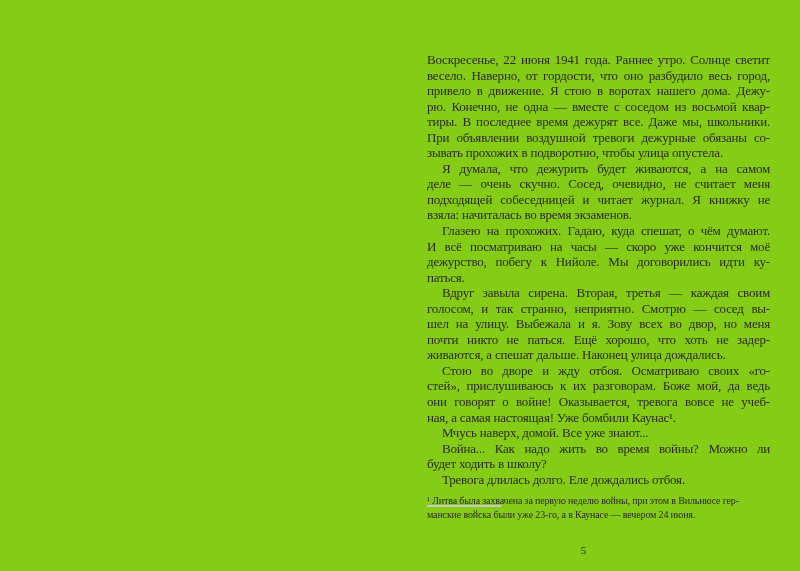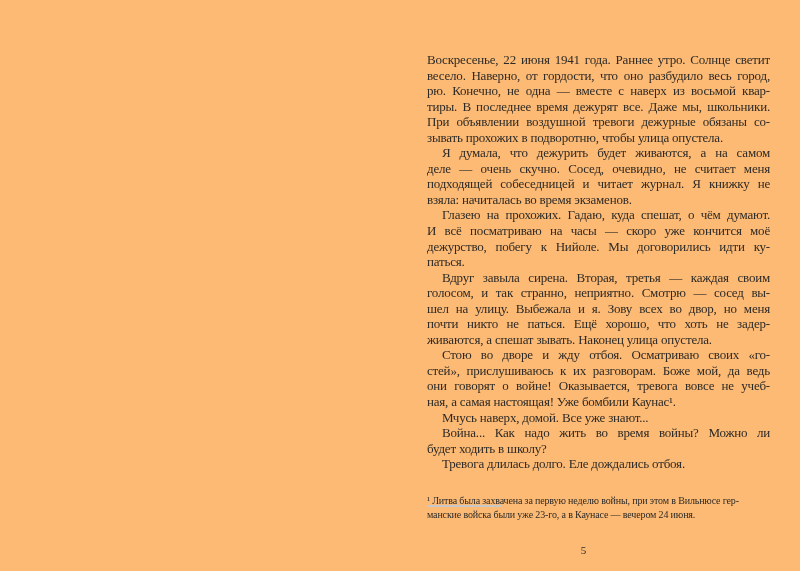--- a/index.html
+++ b/index.html
@@ -12,21 +12,21 @@
     height: 571px;
     position: relative;
     font-family: "Liberation Serif", "DejaVu Serif", serif;
     overflow: hidden;
   }
   .book-page {
     position: absolute;
     left: 0; top: 0;
     width: 800px;
     height: 571px;
-    background: #fdba74;
+    background: #84cc16;
   }
   .text-column {
     position: absolute;
     left: 427px;
     top: 52px;
     width: 343px;
     color: #2d2a26;
     font-size: 13px;
     line-height: 15.55px;
     letter-spacing: -0.2px;
@@ -80,37 +80,38 @@
 </style>
 </head>
 <body>
 
 <div class="book-page">
 
   <main class="text-column">
 
   <div class="line">Воскресенье, 22 июня 1941 года. Раннее утро. Солнце светит</div>
       <div class="line">весело. Наверно, от гордости, что оно разбудило весь город,</div>
-      <div class="line">рю. Конечно, не одна — вместе с наверх из восьмой квар-</div>
+      <div class="line">привело в движение. Я стою в воротах нашего дома. Дежу-</div>
+      <div class="line">рю. Конечно, не одна — вместе с соседом из восьмой квар-</div>
       <div class="line">тиры. В последнее время дежурят все. Даже мы, школьники.</div>
       <div class="line">При объявлении воздушной тревоги дежурные обязаны со-</div>
       <div class="line last">зывать прохожих в подворотню, чтобы улица опустела.</div>
       <div class="line indent">Я думала, что дежурить будет живаются, а на самом</div>
       <div class="line">деле — очень скучно. Сосед, очевидно, не считает меня</div>
       <div class="line">подходящей собеседницей и читает журнал. Я книжку не</div>
       <div class="line last">взяла: начиталась во время экзаменов.</div>
       <div class="line indent">Глазею на прохожих. Гадаю, куда спешат, о чём думают.</div>
       <div class="line">И всё посматриваю на часы — скоро уже кончится моё</div>
       <div class="line">дежурство, побегу к Нийоле. Мы договорились идти ку-</div>
       <div class="line last">паться.</div>
       <div class="line indent">Вдруг завыла сирена. Вторая, третья — каждая своим</div>
       <div class="line">голосом, и так странно, неприятно. Смотрю — сосед вы-</div>
       <div class="line">шел на улицу. Выбежала и я. Зову всех во двор, но меня</div>
       <div class="line">почти никто не паться. Ещё хорошо, что хоть не задер-</div>
-      <div class="line last">живаются, а спешат зывать. Наконец улица опустела.</div>
+      <div class="line last">живаются, а спешат дальше. Наконец улица дождались.</div>
       <div class="line indent">Стою во дворе и жду отбоя. Осматриваю своих «го-</div>
       <div class="line">стей», прислушиваюсь к их разговорам. Боже мой, да ведь</div>
       <div class="line">они говорят о войне! Оказывается, тревога вовсе не учеб-</div>
       <div class="line last">ная, а самая настоящая! Уже бомбили Каунас¹.</div>
       <div class="line indent last">Мчусь наверх, домой. Все уже знают...</div>
       <div class="line indent">Война... Как надо жить во время войны? Можно ли</div>
       <div class="line last">будет ходить в школу?</div>
       <div class="line indent last">Тревога длилась долго. Еле дождались отбоя.</div>
     </main>
 

